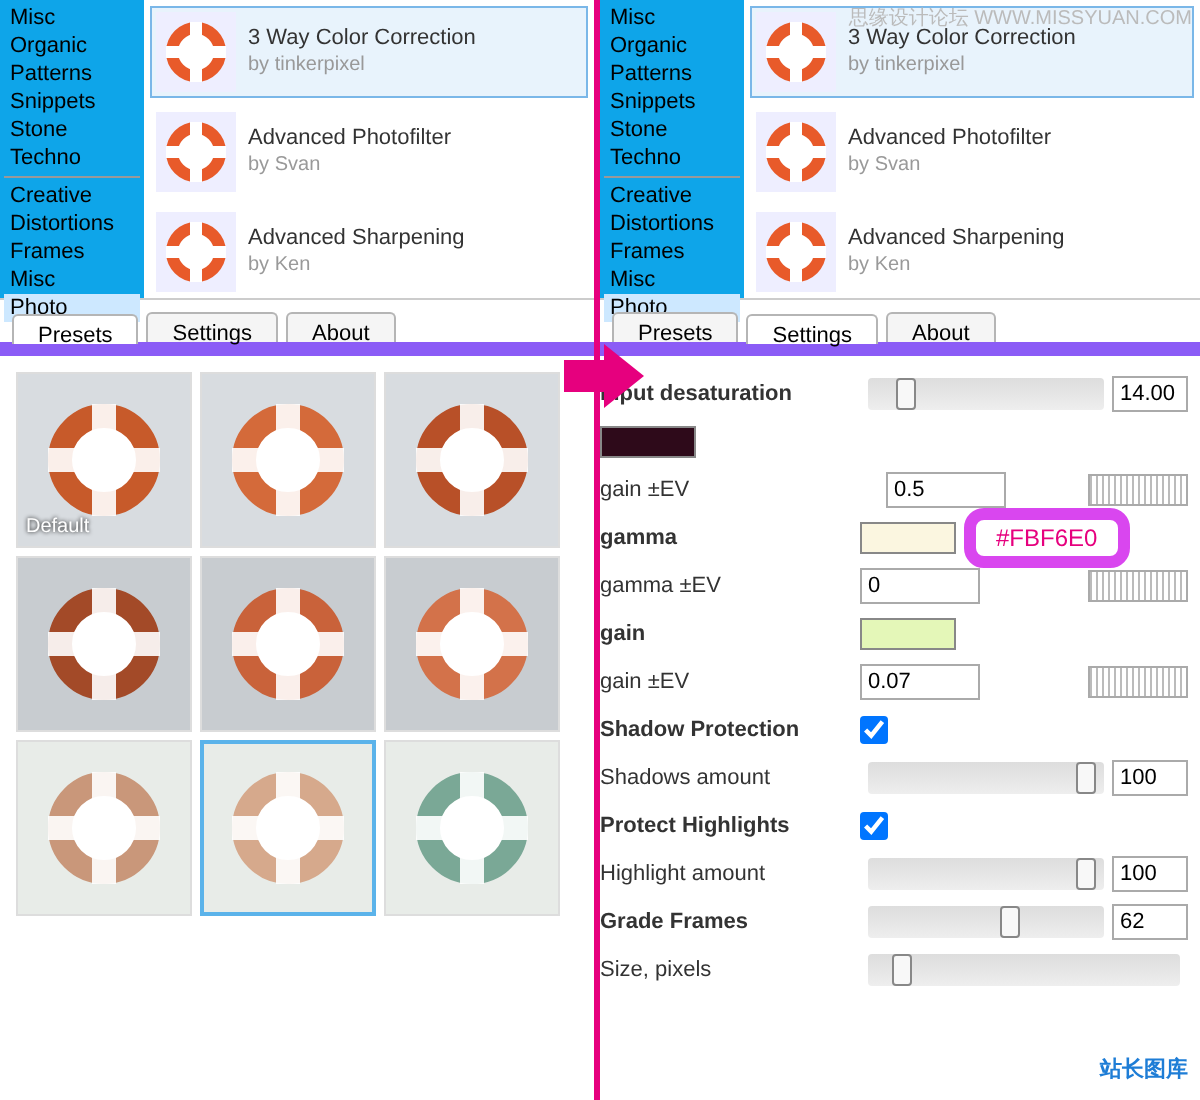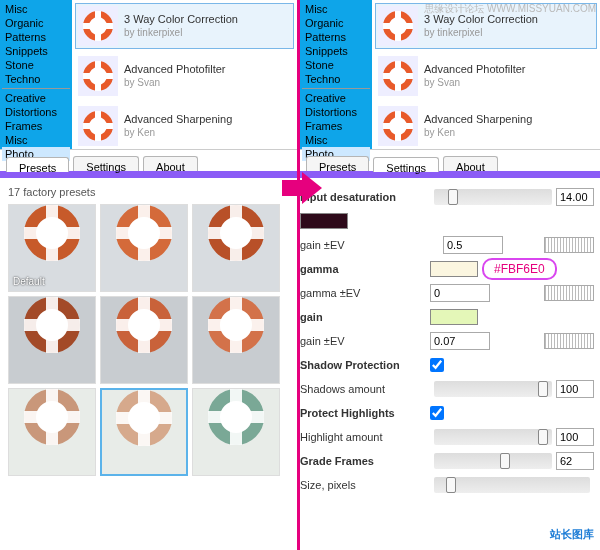--- a/index.html
+++ b/index.html
@@ -22,37 +22,37 @@
 .ring::after{width:30px;height:6px;top:6px;left:-6px}
 .item-txt{line-height:13px}
 .item-title{color:#333}
 .item-by{color:#999;font-size:10px}
 .tabs{display:flex;padding:6px 14px 0 6px;border-bottom:7px solid #8b5cf6;height:28px}
 .tab{padding:4px 12px;margin-right:4px;border:1px solid #b5b5b5;border-bottom:none;background:#f5f5f5;border-radius:3px 3px 0 0;cursor:pointer}
 .tab.active{background:#fff;position:relative;top:1px}
 .presets-body{padding:8px}
 .presets-title{color:#555;margin-bottom:6px}
 .grid{display:grid;grid-template-columns:repeat(3,88px);gap:4px}
-.gthumb{width:88px;height:88px;display:flex;align-items:flex-start;justify-content:center;position:relative;border:1px solid #ddd}
+.gthumb{width:88px;height:88px;display:flex;align-items:center;justify-content:center;position:relative;border:1px solid #ddd}
 .gthumb.sel{border:2px solid #5bb3ea}
 .gthumb .lbl{position:absolute;bottom:4px;left:4px;color:#fff;font-size:10px;text-shadow:0 0 2px #000}
 .gring{width:56px;height:56px;border-radius:50%;border:12px solid;background:#fff;position:relative}
 .gring::before,.gring::after{content:"";position:absolute;background:rgba(255,255,255,0.9)}
 .gring::before{width:12px;height:56px;left:10px;top:-12px}
 .gring::after{width:56px;height:12px;top:10px;left:-12px}
 .settings-body{padding:8px 6px 8px 0}
 .row{display:flex;align-items:center;height:22px;margin-bottom:2px}
 .rlabel{width:130px;text-align:left;padding-right:6px;color:#333}
 .rlabel.bold{font-weight:bold}
 .rval{width:38px;height:18px;border:1px solid #aaa;background:#fff;padding:1px 3px;font-size:11px}
 .swatch{width:48px;height:16px;border:1px solid #888}
 .slider{flex:1;height:16px;margin:0 4px;position:relative;background:linear-gradient(#ddd,#eee);border-radius:2px;min-width:30px}
 .slider::after{content:"";position:absolute;width:8px;height:14px;background:#f8f8f8;border:1px solid #888;border-radius:2px;top:0;left:var(--p,10%)}
 .tick{width:50px;height:16px;background:repeating-linear-gradient(90deg,#bbb 0,#bbb 1px,#fff 1px,#fff 3px);border:1px solid #aaa}
-.pill{display:inline-block;padding:2px 10px;background:#fff;border:2px solid #d946ef;border-radius:10px;color:#e6007e;font-size:12px;margin-left:4px}
+.pill{display:inline-block;padding:2px 10px;background:#fff;border:6px solid #d946ef;border-radius:10px;color:#e6007e;font-size:12px;margin-left:4px}
 .cb{width:14px;height:14px}
 .arrow{position:absolute;left:282px;top:170px;z-index:10}
 .arrow svg{display:block}
 .wm1{position:absolute;top:2px;right:4px;font-size:10px;color:#bbb;z-index:5}
 .wm2{position:absolute;bottom:8px;right:6px;font-size:11px;color:#1e7dd6;font-weight:bold;z-index:5}
 </style>
 </head>
 <body>
 
 <div class="wm1">思缘设计论坛 WWW.MISSYUAN.COM</div>
@@ -111,21 +111,20 @@
             </div>
           </div>
         </div>
   </div>
   <div class="tabs">
     <div class="tab active">Presets</div>
     <div class="tab">Settings</div>
     <div class="tab">About</div>
   </div>
   <div class="presets-body">
-    <div class="presets-title">17 factory presets</div>
     <div class="grid" id="grid-l">
           <div class="gthumb" style="background: rgb(216, 220, 224);">
             <div class="gring" style="border-color:#c75a2a"></div>
             <div class="lbl">Default</div>
           </div>
           <div class="gthumb" style="background: rgb(216, 220, 224);">
             <div class="gring" style="border-color:#d46a3a"></div>
           </div>
           <div class="gthumb" style="background: rgb(216, 220, 224);">
             <div class="gring" style="border-color:#b85028"></div>

